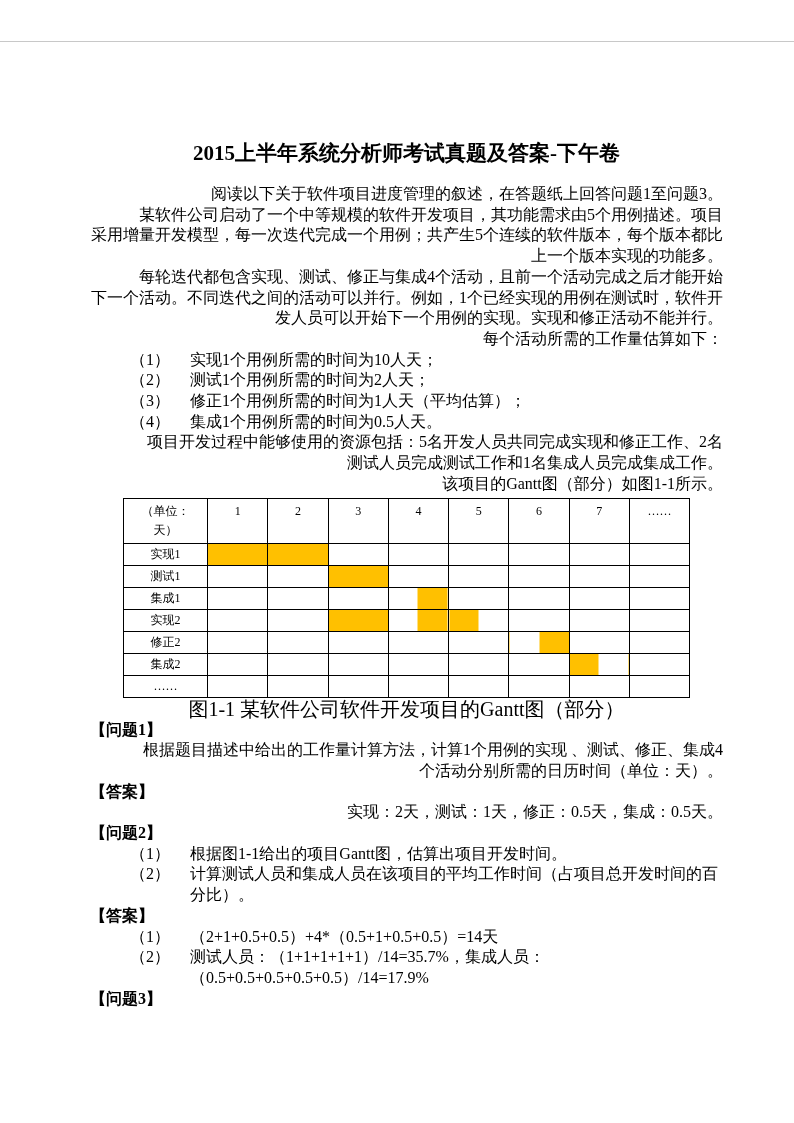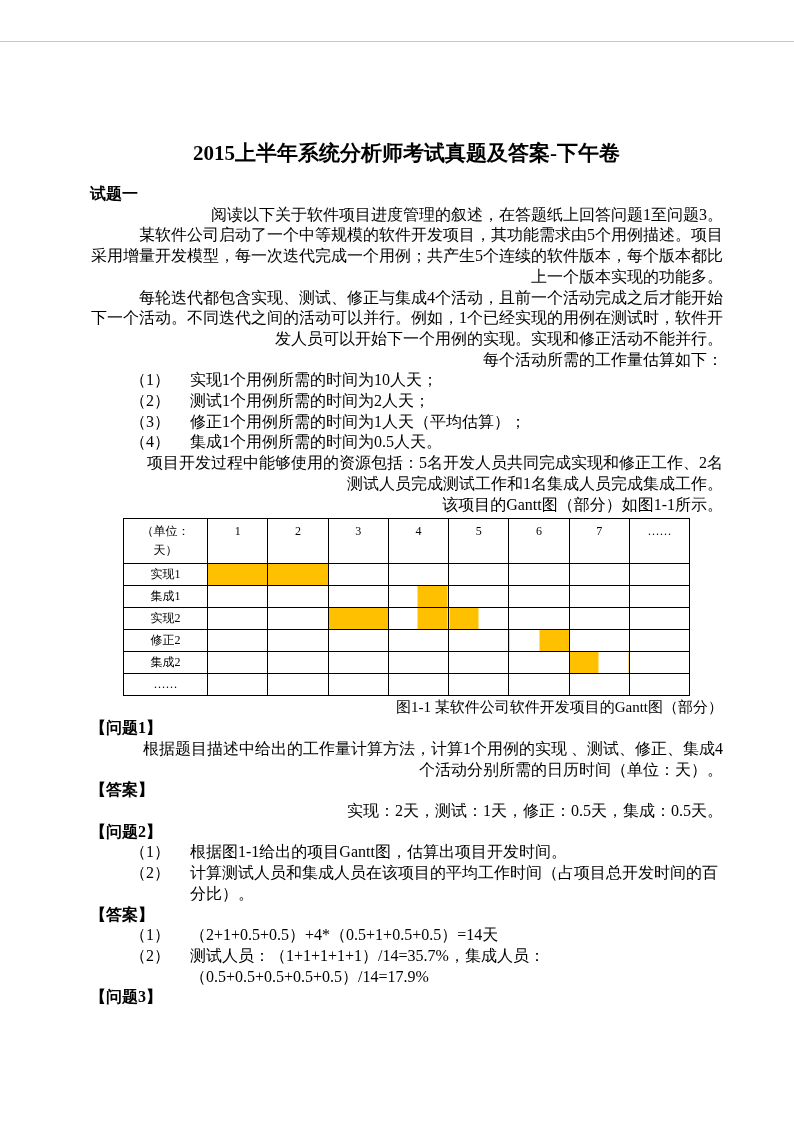--- a/index.html
+++ b/index.html
@@ -37,32 +37,31 @@
   .gantt-table col.label-col { width: 84px; }
   .gantt-table thead td {
     height: 41px; vertical-align: top; padding-top: 3px; line-height: 19px;
   }
   .unit-cell { white-space: pre-line; }
   .gantt-table tbody td { height: 21px; line-height: 21px; }
   td.fill-full  { background: var(--bar); }
   td.fill-left  { background: linear-gradient(to right, var(--bar) 0 50%, transparent 50% 100%); }
   td.fill-right { background: linear-gradient(to right, transparent 0 50%, var(--bar) 50% 100%); }
 
-  .caption { text-align: right; font-size: 15px; line-height: 22px; margin: 0; }
+  .caption { text-align: center; font-size: 20px; line-height: 22px; margin: 0; }
 </style>
 </head>
 <body>
 
 <div class="page">
 
   <h1 class="title">2015上半年系统分析师考试真题及答案-下午卷</h1>
 
   <div class="body-text">
 
-    <div class="sec-head">试题一</div>
     <p class="para">阅读以下关于软件项目进度管理的叙述，在答题纸上回答问题1至问题3。</p>
     <p class="para">某软件公司启动了一个中等规模的软件开发项目，其功能需求由5个用例描述。项目采用增量开发模型，每一次迭代完成一个用例；共产生5个连续的软件版本，每个版本都比上一个版本实现的功能多。</p>
     <p class="para">每轮迭代都包含实现、测试、修正与集成4个活动，且前一个活动完成之后才能开始下一个活动。不同迭代之间的活动可以并行。例如，1个已经实现的用例在测试时，软件开发人员可以开始下一个用例的实现。实现和修正活动不能并行。</p>
     <p class="para">每个活动所需的工作量估算如下：</p>
 
     <div class="li">
       <span class="num">（1）</span>
       <span class="text">实现1个用例所需的时间为10人天；</span>
     </div>
     <div class="li">
@@ -113,20 +112,31 @@
             <td class="fill-full"></td>
             <td class="fill-full"></td>
             <td></td>
             <td></td>
             <td></td>
             <td></td>
             <td></td>
             <td></td>
           </tr>
           <tr>
+            <td>测试1</td>
+            <td></td>
+            <td></td>
+            <td class="fill-full"></td>
+            <td></td>
+            <td></td>
+            <td></td>
+            <td></td>
+            <td></td>
+          </tr>
+          <tr>
             <td>集成1</td>
             <td></td>
             <td></td>
             <td></td>
             <td class="fill-right"></td>
             <td></td>
             <td></td>
             <td></td>
             <td></td>
           </tr>

